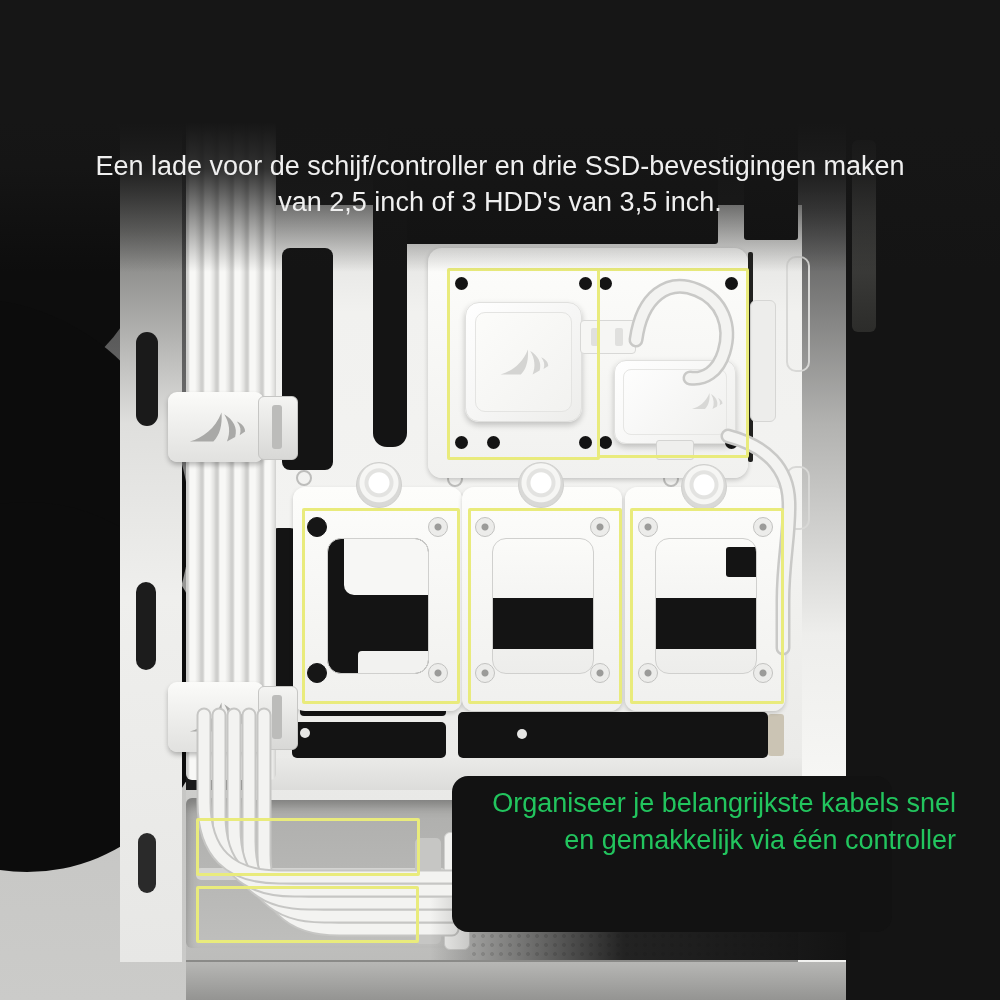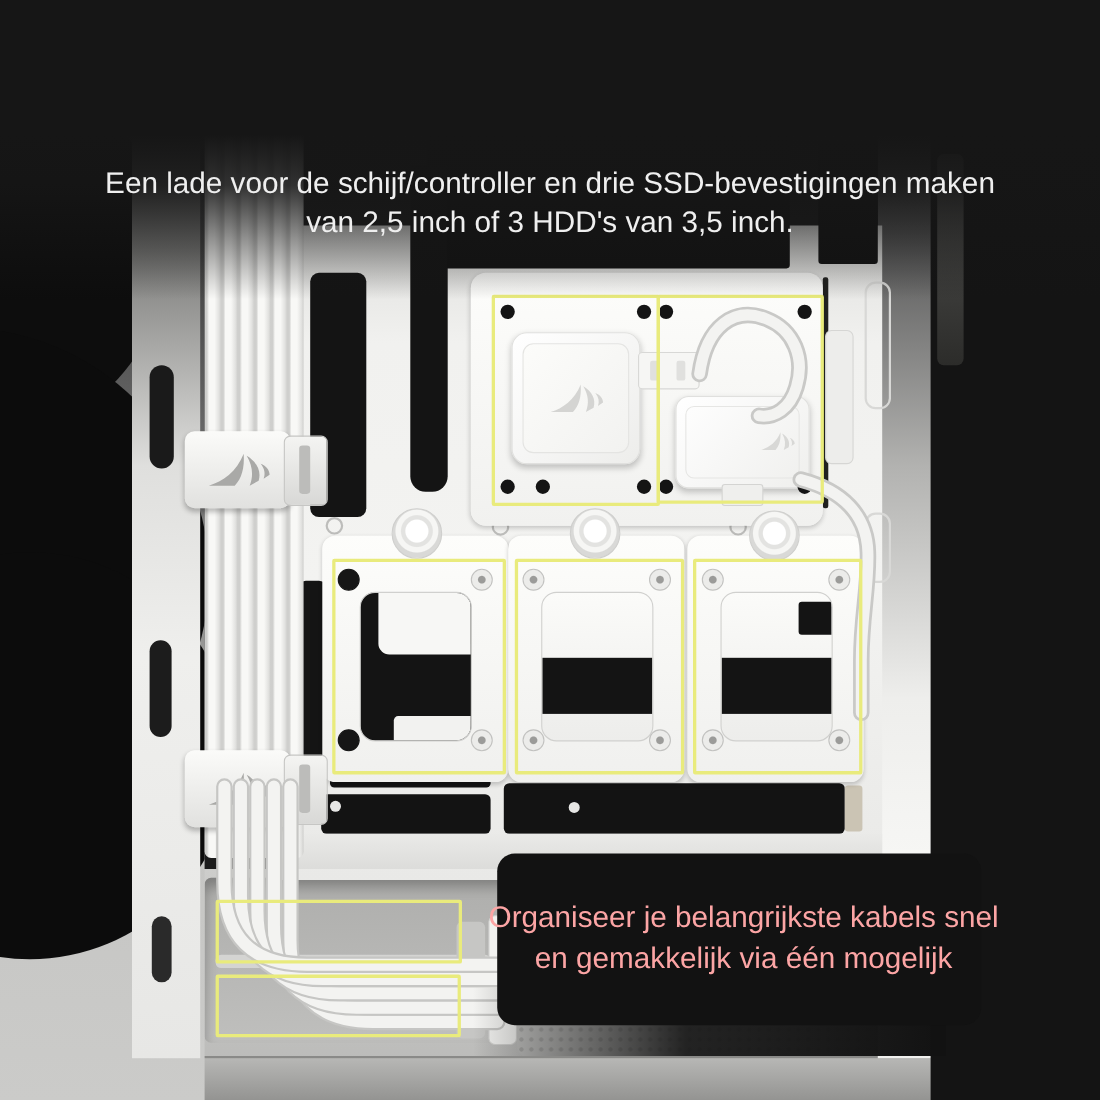--- a/index.html
+++ b/index.html
@@ -14,22 +14,22 @@
     left:0;right:0;top:22px;z-index:60;text-align:center;
     color:#ffffff;font-weight:bold;font-size:57px;line-height:60px;letter-spacing:1px;
   }
   .title-line{display:block;transform:scaleX(.84);transform-origin:50% 50%;white-space:nowrap;}
   .subtitle{
     left:0;right:0;top:148px;z-index:60;text-align:center;
     color:#efefef;font-size:27px;line-height:36px;font-weight:normal;
   }
   .subtitle div{white-space:nowrap;text-align:center;}
   .callout{
-    right:44px;top:816px;width:560px;z-index:60;text-align:center;
-    color:#fca5a5;font-size:27px;line-height:37px;
+    right:44px;top:785px;width:560px;z-index:60;text-align:right;
+    color:#22c55e;font-size:27px;line-height:37px;
   }
   .callout div{white-space:nowrap;}
   
   .yellow-box{border:3px solid #e9eb7c;z-index:40;border-radius:2px;}
   .screw{width:18px;height:18px;border-radius:50%;
     background:radial-gradient(circle at 50% 50%, #9b9b99 0 3px, #ececea 4px);
     border:1px solid #c2c2c0;}
   .screw.dark{background:#161616;border-color:#161616;}
   .dot{width:13px;height:13px;border-radius:50%;background:#141414;}
   .thumb{width:44px;height:44px;border-radius:50%;border:1px solid #cfcfcd;
@@ -259,16 +259,16 @@
               background:linear-gradient(180deg,#161616 0%,#161616 45%,rgba(22,22,22,.88) 62%,rgba(22,22,22,.45) 80%,rgba(22,22,22,0) 100%);"></div>
 
 
   <div class="abs subtitle">
     <div>Een lade voor de schijf/controller en drie SSD-bevestigingen maken</div>
     <div>van 2,5 inch of 3 HDD's van 3,5 inch.</div>
   </div>
 
   <div class="abs callout">
     <div>Organiseer je belangrijkste kabels snel</div>
-    <div>en gemakkelijk via één mogelijk</div>
+    <div>en gemakkelijk via één controller</div>
   </div>
 
 </div>
 
 </body></html>

